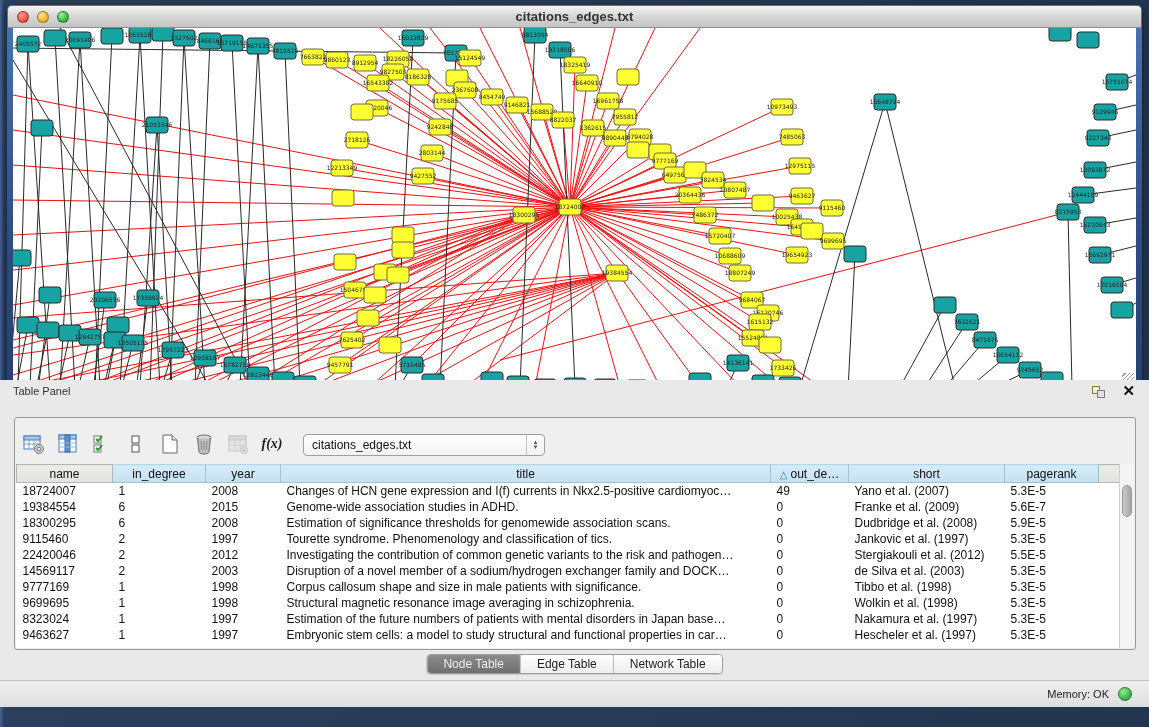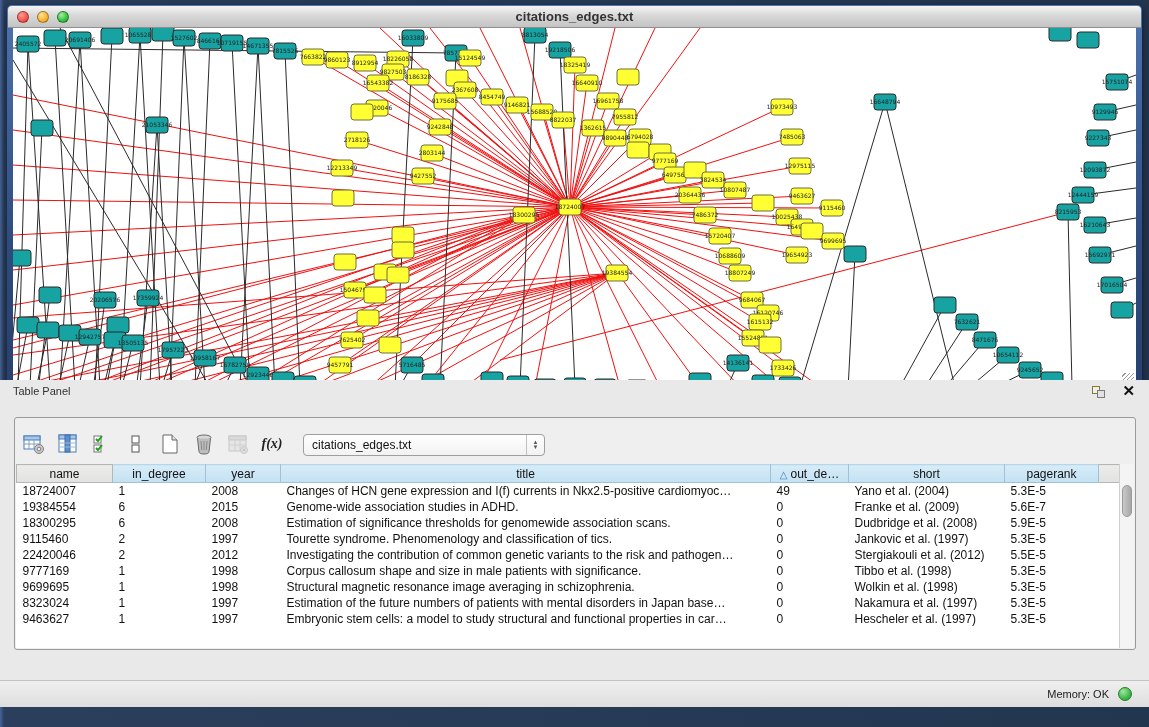--- a/index.html
+++ b/index.html
@@ -914,21 +914,21 @@
             <th class="gray"></th>
           </tr>
         </thead>
         <tbody id="table-body">
             <tr>
               <td>18724007</td>
               <td>1</td>
               <td>2008</td>
               <td>Changes of HCN gene expression and I(f) currents in Nkx2.5-positive cardiomyoc…</td>
               <td>49</td>
-              <td>Yano et al. (2004)</td>
+              <td>Yano et al. (2007)</td>
               <td>5.3E-5</td>
               <td></td>
             </tr>
             <tr>
               <td>19384554</td>
               <td>6</td>
               <td>2015</td>
               <td>Genome-wide association studies in ADHD.</td>
               <td>0</td>
               <td>Franke et al. (2009)</td>
@@ -956,20 +956,30 @@
               <td></td>
             </tr>
             <tr>
               <td>22420046</td>
               <td>2</td>
               <td>2012</td>
               <td>Investigating the contribution of common genetic variants to the risk and pathogen…</td>
               <td>0</td>
               <td>Stergiakouli et al. (2012)</td>
               <td>5.5E-5</td>
+              <td></td>
+            </tr>
+            <tr>
+              <td>14569117</td>
+              <td>2</td>
+              <td>2003</td>
+              <td>Disruption of a novel member of a sodium/hydrogen exchanger family and DOCK…</td>
+              <td>0</td>
+              <td>de Silva et al. (2003)</td>
+              <td>5.3E-5</td>
               <td></td>
             </tr>
             <tr>
               <td>9777169</td>
               <td>1</td>
               <td>1998</td>
               <td>Corpus callosum shape and size in male patients with significance.</td>
               <td>0</td>
               <td>Tibbo et al. (1998)</td>
               <td>5.3E-5</td>
@@ -1006,18 +1016,23 @@
               <td></td>
             </tr>
           </tbody>
       </table>
       <div class="vscroll">
           <div class="thumb"></div>
         </div>
     </div>
   </div>
 
+  <div class="tabs">
+    <div class="tab selected">Node Table</div>
+    <div class="tab">Edge Table</div>
+    <div class="tab">Network Table</div>
+  </div>
 
   <div class="status-bar">
     <span class="mem">Memory: OK</span>
     <span class="mem-dot"></span>
   </div>
 </div>
 
 </body></html>

